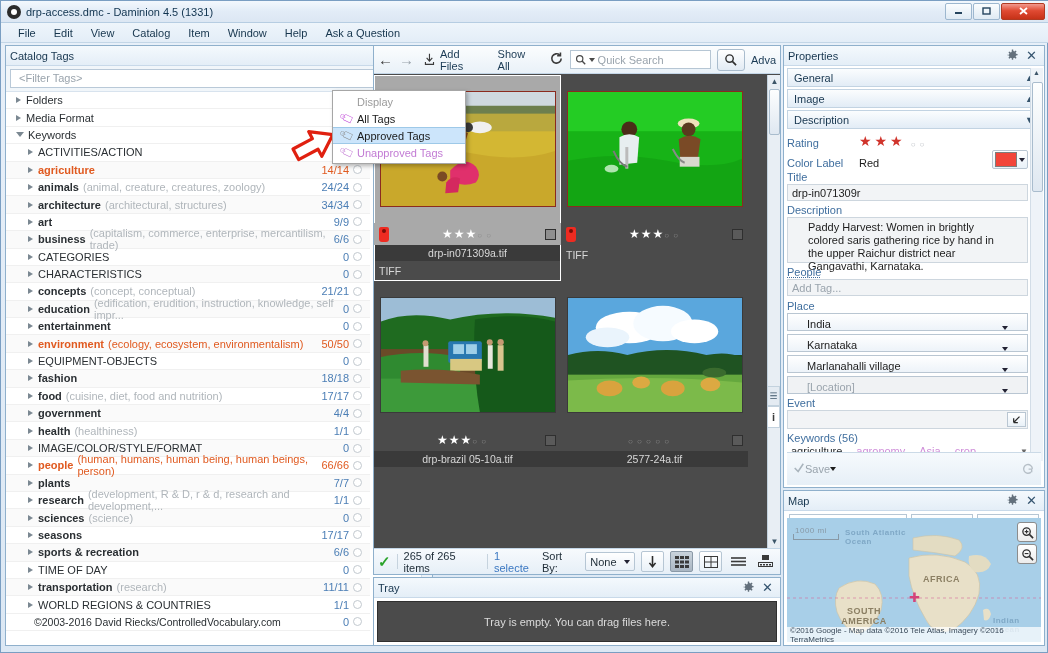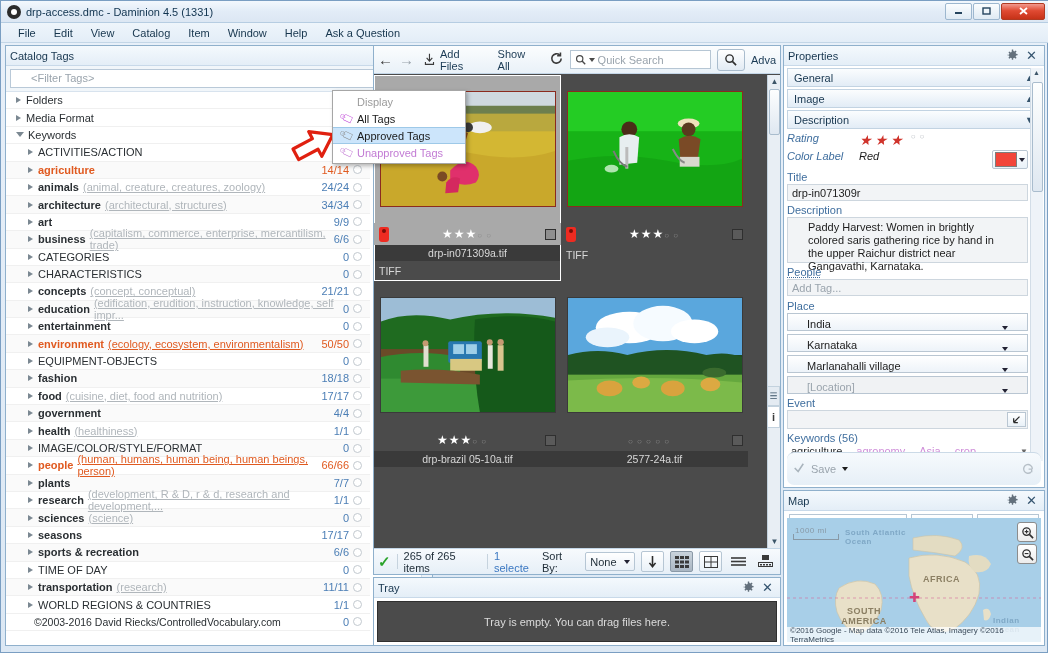--- a/index.html
+++ b/index.html
@@ -82,21 +82,21 @@
   .gear svg { display:block; }
   .xclose { font-size:13px; color:#33536e; line-height:10px; font-family:"Liberation Sans",sans-serif; }
 
   .filterbar {
     height: 26px; display:flex; align-items:center; padding: 3px 4px;
     background:#f1f6fa; border-bottom:1px solid #d8e3ee;
     position: relative;
   }
   .filterinput {
     flex:1; height:19px; border:1px solid #b9c9d8; background:#fff;
-    font-size:11px; color:#9aa4ad; padding: 0 20px; line-height:17px;
+    font-size:11px; color:#9aa4ad; padding: 0 8px; line-height:17px;
     font-family:"Liberation Sans",sans-serif;
   }
   .tagbtn {
     margin-left:4px; width:34px; height:20px;
     border:1px solid #9ab4cb; border-radius:3px;
     background: linear-gradient(180deg,#ffffff 0%, #e6eef6 100%);
     display:flex; align-items:center; justify-content:center; gap:2px;
   }
   .tag-glyph { color:#b042c9; font-size:11px; transform: rotate(-20deg); }
   .caret-d { width:0;height:0;border-left:3.5px solid transparent;border-right:3.5px solid transparent;border-top:4px solid #223; }
@@ -115,21 +115,21 @@
   .arrow-r {
     width:0;height:0;border-top:3.5px solid transparent;border-bottom:3.5px solid transparent;
     border-left:5px solid #7b8892; margin-right:5px; flex:none;
   }
   .arrow-d {
     width:0;height:0;border-left:4px solid transparent;border-right:4px solid transparent;
     border-top:5px solid #7b8892; margin-right:4px; flex:none;
   }
   .tname { font-weight:bold; color:#2a2f33; }
   .tname.plain { font-weight:normal; }
-  .tsyn { color:#b0b6bb; font-weight:normal; margin-left:4px;text-decoration:underline; }
+  .tsyn { color:#b0b6bb; font-weight:normal; margin-left:4px; }
   .trow.hl .tname, .trow.hl .tsyn { color:#e05a20; }
   .tcount { margin-left:auto; color:#4b7eb5; font-size:11px; }
   .trow.hl .tcount { color:#e05a20; }
   .tcircle {
     width:9px;height:9px;border:1px solid #c2c9cf;border-radius:50%;
     margin-left:4px; margin-right:8px; flex:none; background:#fff;
   }
   .copyright { color:#2a2f33; font-size:10.5px; }
 
   
@@ -269,21 +269,21 @@
   }
   .accordion {
     height:19px; margin:2px 3px 0 3px;
     background:linear-gradient(180deg,#fbfdfe 0%,#e2ecf6 100%);
     border:1px solid #c2d3e2;
     display:flex;align-items:center;padding:0 6px;
     font-size:11px; color:#17364f;
   }
   .accordion .chev { margin-left:auto; font-size:9px; color:#34536c; }
   .propbody { position:absolute; left:3px; right:16px; top:86px; bottom:26px; overflow:hidden; }
-  .prow { display:flex; align-items:flex-start; min-height:17px; margin-bottom:1px;font-style:italic; }
+  .prow { display:flex; align-items:flex-end; min-height:17px; margin-bottom:1px; }
   .plabel { width:72px; font-size:11px; color:#3f6e9e; }
   .plabel.block { width:auto; }
   .star-red { color:#d0342c; font-size:14px; letter-spacing:3px; }
   .star-off { color:#b9bec3; font-size:8px; letter-spacing:4px; margin-left:5px;}
   .pinput {
     height:17px; border:1px solid #cdd6de; background:#f2f4f6;
     font-size:11px; color:#1c1c1c; padding:1px 4px; display:flex;align-items:center;
   }
   .pinput.wide { width:100%; }
   .colorchip {
@@ -303,21 +303,21 @@
   }
   .pselect .cv { margin-left:auto; }
   .pselect.placeholder { color:#9aa4ad; background:#f0f2f4; }
   .kwline { display:flex; gap:14px; font-size:11px; padding-left:4px; align-items:center;}
   .kw-app { color:#2a2f33; }
   .kw-unapp { color:#cf8ed9; }
   .saverow {
     position:absolute; left:3px; right:3px; bottom:2px; height:22px;
     background:linear-gradient(180deg,#f6fafd 0%,#e6eff7 100%);
     border-top:1px solid #cbdae7;
-    display:flex;align-items:center; gap:6px; padding:16px 6px;border-radius:7px;
+    display:flex;align-items:center; gap:0; padding:16px 6px;
   }
   .saverow .lbl { color:#9aa4ad; font-size:11px; }
   .rscroll {
     position:absolute; right:1px; top:22px; bottom:26px; width:13px;
     background:#eef3f8; border-left:1px solid #d2dde7;
   }
   .rscroll .thumb {
     position:absolute;left:1px;top:14px;width:11px;height:110px;
     background:linear-gradient(180deg,#fdfefe 0%,#dfe8f1 100%);
     border:1px solid #a9bccd;border-radius:2px;

